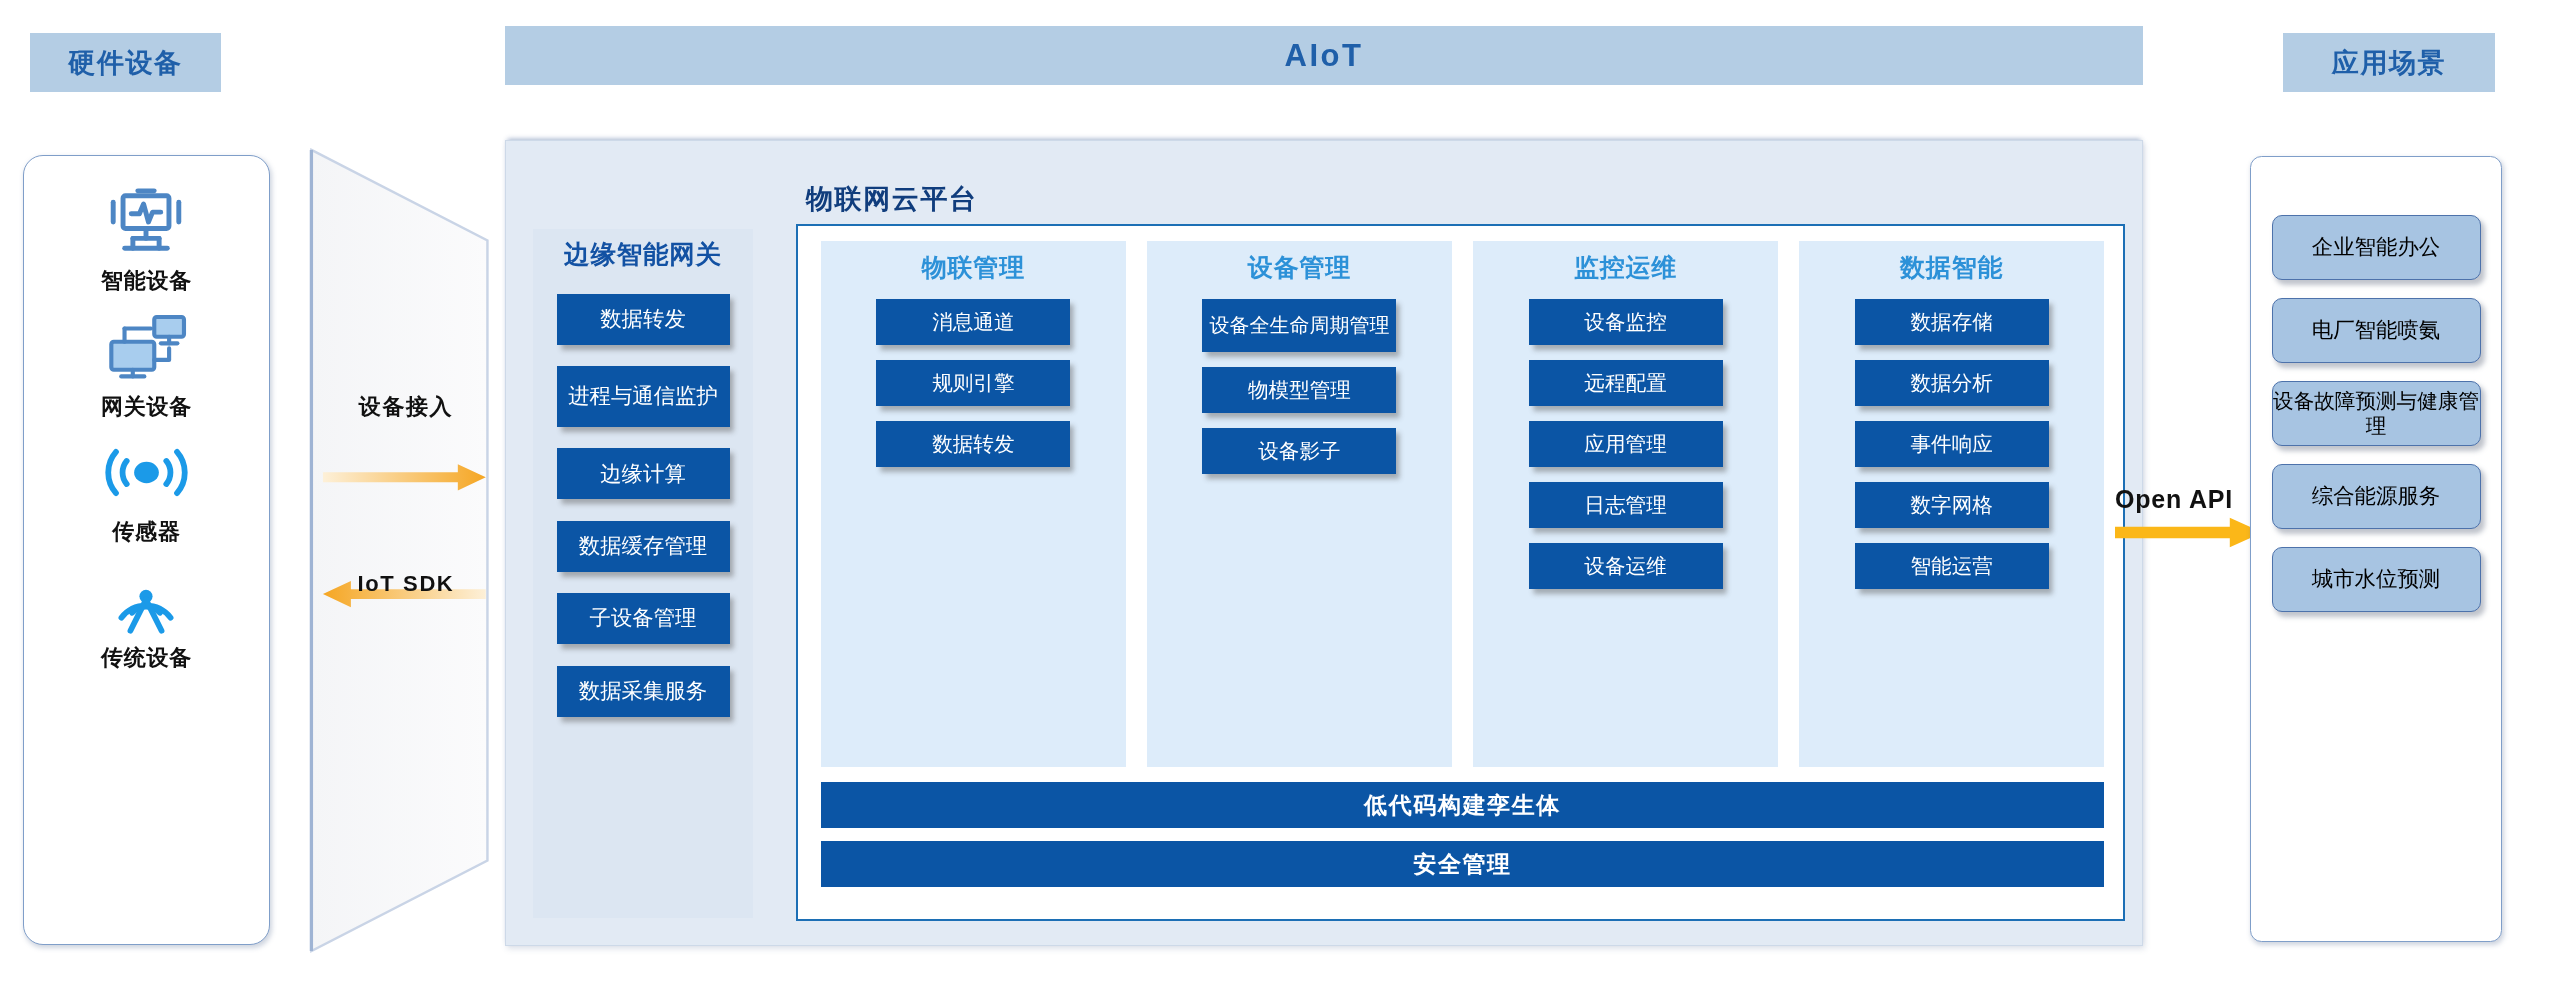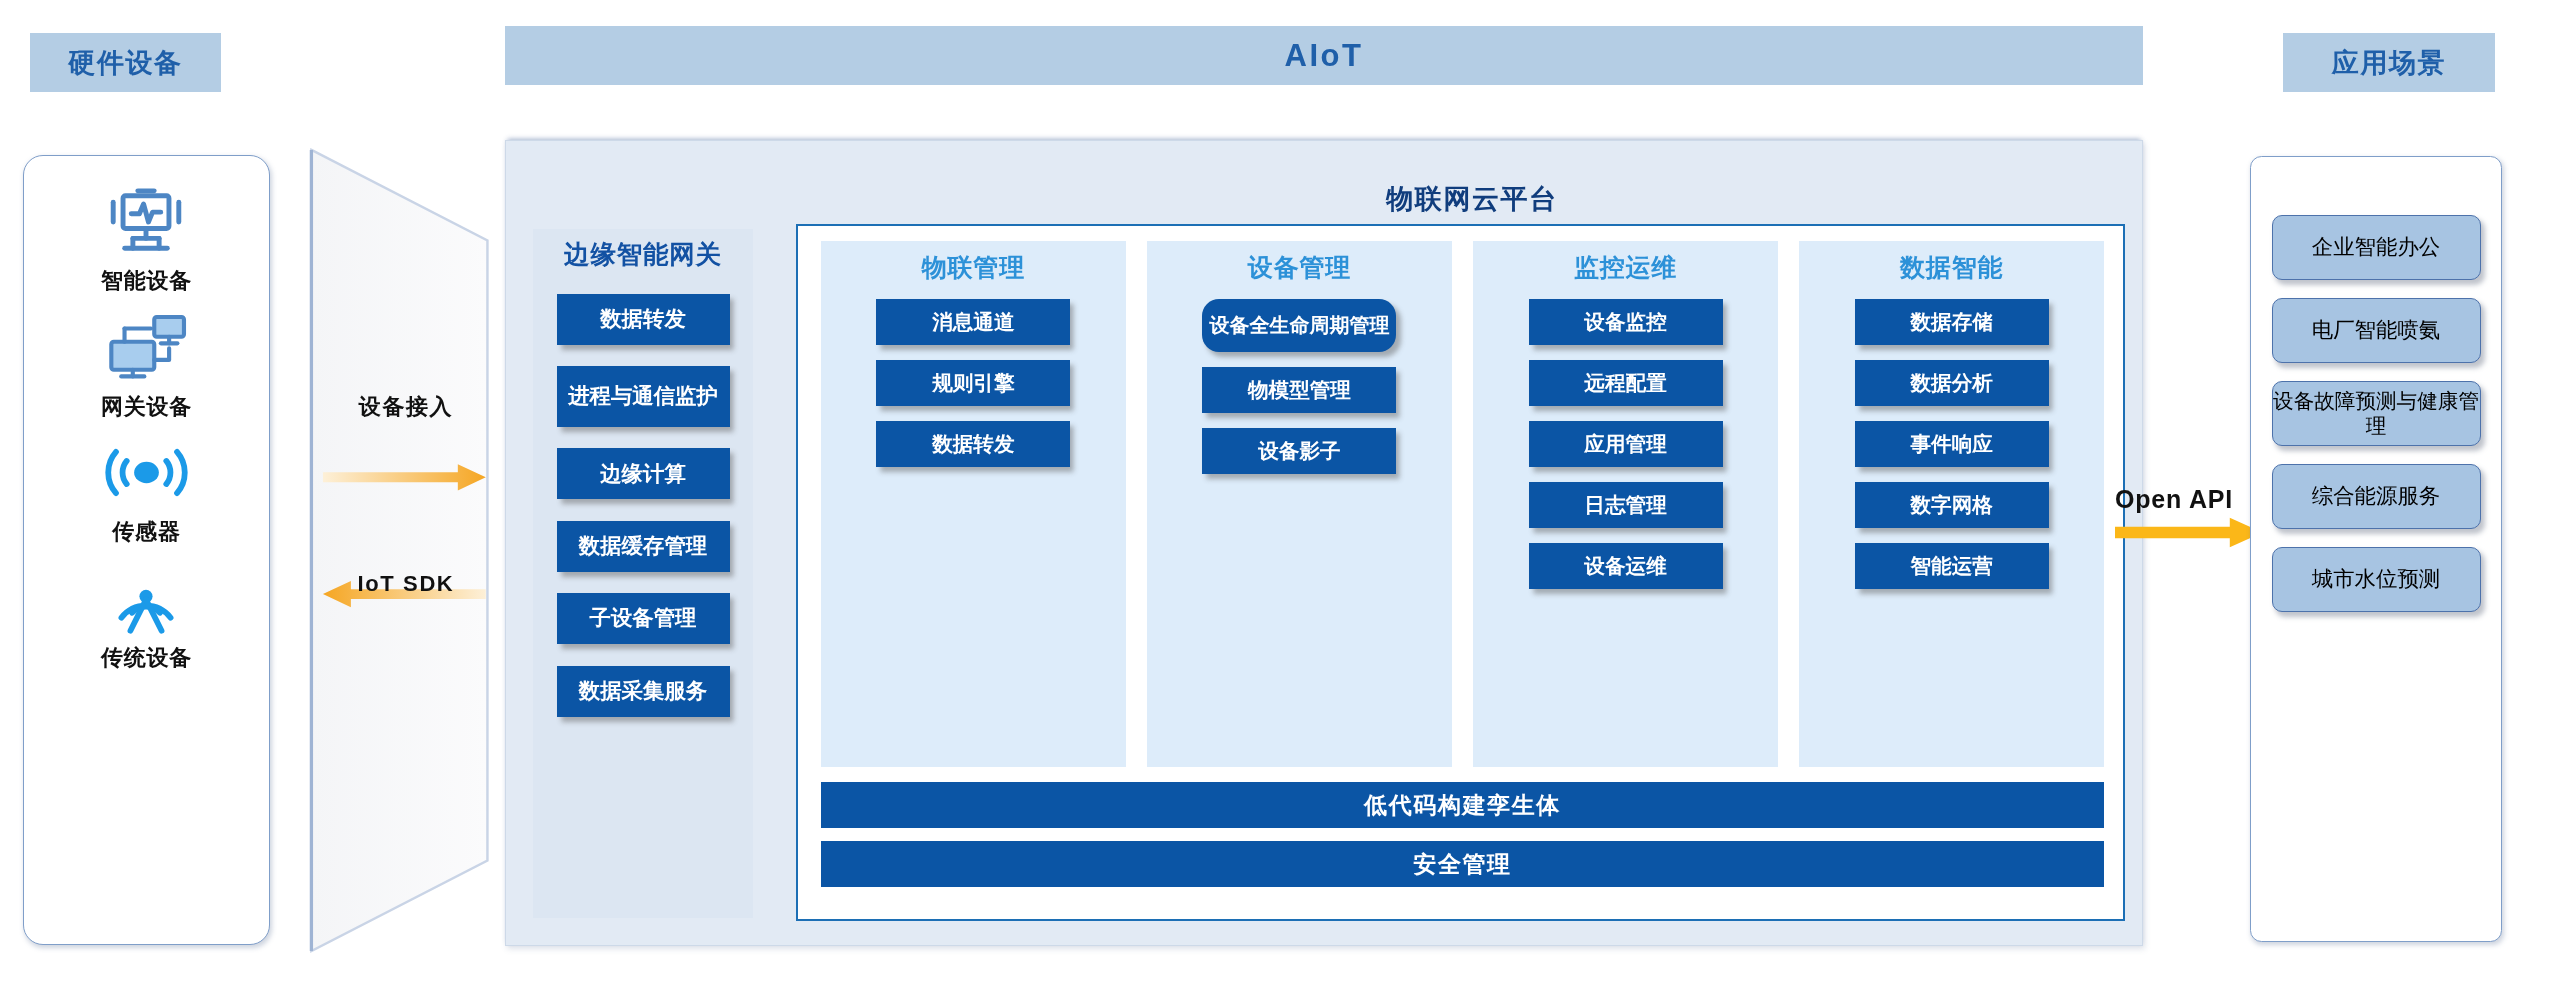--- a/index.html
+++ b/index.html
@@ -50,34 +50,34 @@
   #fn-bot-label{top:426px;}
 
   
   #aiot-panel{
     left:505px;top:140px;width:1638px;height:806px;
     background:#e2eaf4;
     border:0.8px solid #cdd9e8;
     box-shadow:0 -2.5px 5px -1.6px rgba(60,90,150,.45), 1.6px 2.5px 5.8px rgba(80,100,140,.18);
   }
   #cloud-title{
-    left:806px;top:181px;width:1332px;text-align:center;
+    left:806px;top:181px;width:1332px;
     font-size:27px;font-weight:bold;color:#103d7d;letter-spacing:1.6px;
   }
 
   
   #edge-col{
     left:533px;top:229px;width:220px;height:689px;
     background:#dce6f2;display:flex;flex-direction:column;align-items:center;
   }
   #edge-title{
     margin-top:8.2px;font-size:25.5px;font-weight:bold;color:#1251a3;letter-spacing:0.8px;
   }
   .blue-box{
-    background:#0b55a5;color:#fff;font-weight:bold;
+    background:#0b55a5;color:#fff;font-weight:normal;
     display:flex;align-items:center;justify-content:center;
     box-shadow:4.1px 5px 5px rgba(90,90,90,.45);
     line-height:1.14;
   }
   #edge-col .blue-box{width:173px;height:51px;font-size:21.4px;margin-top:21.4px;}
   #edge-col .blue-box.two-line{height:61px;}
 
   
   #cloud-frame{
     left:796px;top:224px;width:1329px;height:697px;
@@ -90,21 +90,21 @@
   .pillar{
     flex:1;background:#ddecfa;padding-top:10px;
     display:flex;flex-direction:column;align-items:center;
   }
   .pillar-title{
     font-size:25px;font-weight:bold;color:#2c91d8;letter-spacing:0.8px;
   }
   .pillar .blue-box{
     width:194px;height:46px;font-size:20.6px;margin-top:15px;
   }
-  .pillar .blue-box.two-line{height:53px;font-size:20px;border-radius:17px;}
+  .pillar .blue-box.two-line{height:53px;font-size:20px;}
 
   .wide-bar{
     position:absolute;left:23px;width:1283px;height:46px;
     background:#0b55a5;color:#fff;font-size:23px;font-weight:bold;
     display:flex;align-items:center;justify-content:center;letter-spacing:1.6px;
   }
   #bar-lowcode{top:556px;}
   #bar-security{top:615px;}
 
   

